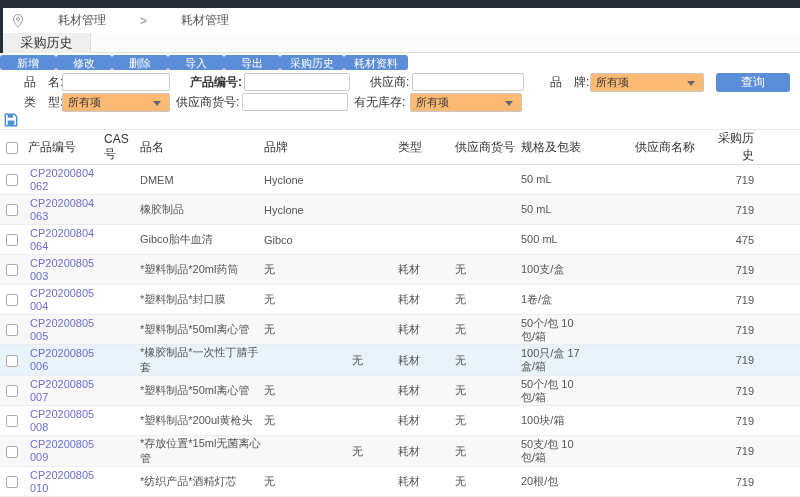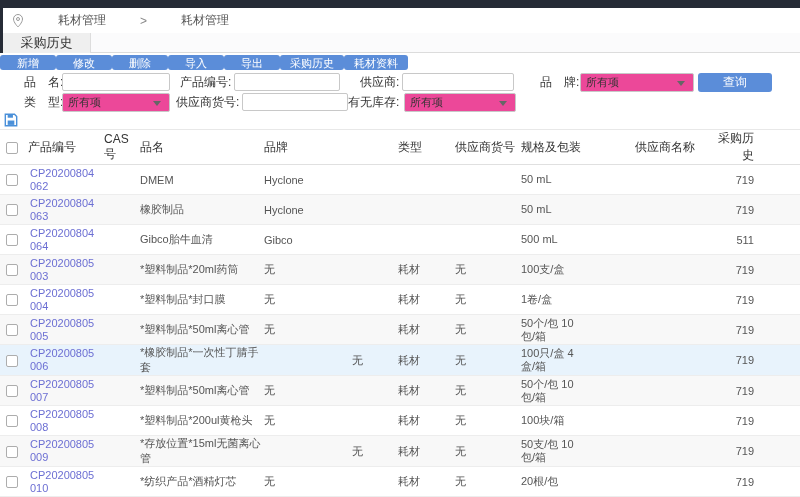--- a/index.html
+++ b/index.html
@@ -26,21 +26,21 @@
   .btn { height:15px; min-width:56px; padding:0 10px; border:none; border-radius:3px;
     background:#5b8dd9; color:#fff; font-size:11px; line-height:14px; cursor:pointer;
     font-family:"Liberation Sans","DejaVu Sans",sans-serif; }
   .btn:first-child { }
 
   .filters { position:absolute; top:72px; left:0; width:800px; }
   .f-row { display:flex; align-items:center; height:20px; }
   .lb { font-size:12px; color:#333; white-space:pre; display:inline-block; }
   .inp { height:18px; border:1px solid #c8c8c8; border-radius:2px; font-size:11px; padding:0 4px;
     font-family:"Liberation Sans","DejaVu Sans",sans-serif; }
-  .sel { height:19px; border:1px solid #c8c8c8; border-radius:2px; background:#ec4899; font-size:11px;
+  .sel { height:19px; border:1px solid #c8c8c8; border-radius:2px; background:#fdba74; font-size:11px;
     color:#333; display:flex; align-items:center; padding-left:5px; position:relative; cursor:pointer; }
   .caret { position:absolute; right:8px; top:7px; width:0; height:0;
     border-left:4px solid transparent; border-right:4px solid transparent; border-top:5px solid #666; }
   .search-btn { height:19px; border:none; border-radius:3px; background:#5b8dd9; color:#fff;
     font-size:12px; cursor:pointer; font-family:"Liberation Sans","DejaVu Sans",sans-serif; }
 
   .save-row { position:absolute; top:112px; left:0; width:800px; height:17px; }
   .save-ic { position:absolute; left:4px; top:1px; width:14px; height:14px; cursor:pointer; }
 
   .tbl-wrap { position:absolute; top:129px; left:0; width:800px; }
@@ -89,40 +89,40 @@
       <button class="btn">导入</button>
       <button class="btn">导出</button>
       <button class="btn">采购历史</button>
       <button class="btn">耗材资料</button>
     </div>
 
   <div class="filters">
     <div class="f-row">
       <label class="lb" style="width:38px;margin-left:24px;">品　名:</label>
       <input class="inp" style="width: 108px;" value="">
-      <label class="lb" style="width:54px;margin-left:10px;">产品编号:</label>
+      <label class="lb" style="width:54px;margin-left:20px;font-weight:bold;">产品编号:</label>
       <input class="inp" style="width: 106px;" value="">
       <label class="lb" style="width:42px;margin-left:20px;">供应商:</label>
       <input class="inp" style="width: 112px;" value="">
       <label class="lb" style="width:38px;margin-left:26px;">品　牌:</label>
       <div class="sel" style="width:114px;margin-left:2px;">
         <span>所有项</span>
         <span class="caret"></span>
       </div>
-      <button class="search-btn" style="width:74px;margin-left:4px;">查询</button>
+      <button class="search-btn" style="width:74px;margin-left:12px;">查询</button>
     </div>
     <div class="f-row">
       <label class="lb" style="width:38px;margin-left:24px;">类　型:</label>
       <div class="sel" style="width:108px;">
         <span>所有项</span>
         <span class="caret"></span>
       </div>
       <label class="lb" style="width:66px;margin-left:6px;">供应商货号:</label>
       <input class="inp" style="width: 106px;" value="">
-      <label class="lb" style="width:54px;">有无库存:</label>
+      <label class="lb" style="width:54px;margin-left:6px;">有无库存:</label>
       <div class="sel" style="width:112px;margin-left:2px;">
         <span>所有项</span>
         <span class="caret"></span>
       </div>
     </div>
   </div>
 
   <div class="save-row">
     <svg class="save-ic" viewBox="0 0 16 16">
       <path d="M1.5 1.5 h10.5 l2.5 2.5 v10.5 h-13 z" fill="none" stroke="#4a90d9" stroke-width="1.6"></path>
@@ -194,21 +194,21 @@
             <td class="cb-cell"><span class="cb"></span></td>
             <td class="c-code">CP20200804
 064</td>
             <td class="c-cas"></td>
             <td class="c-name">Gibco胎牛血清</td>
             <td class="c-brand">Gibco</td>
             <td class="c-type"></td>
             <td class="c-supplier-code"></td>
             <td class="c-spec">500 mL</td>
             <td class="c-supplier-name"></td>
-            <td class="c-location">511</td>
+            <td class="c-location">475</td>
             <td></td>
           </tr>
           <tr>
             <td class="cb-cell"><span class="cb"></span></td>
             <td class="c-code">CP20200805
 003</td>
             <td class="c-cas"></td>
             <td class="c-name">*塑料制品*20ml药筒</td>
             <td class="c-brand">无</td>
             <td class="c-type">耗材</td>
@@ -249,21 +249,21 @@
           </tr>
           <tr class="hl">
             <td class="cb-cell"><span class="cb"></span></td>
             <td class="c-code">CP20200805
 006</td>
             <td class="c-cas"></td>
             <td class="c-name">*橡胶制品*一次性丁腈手套</td>
             <td class="c-brand pushed">无</td>
             <td class="c-type">耗材</td>
             <td class="c-supplier-code">无</td>
-            <td class="c-spec">100只/盒 4
+            <td class="c-spec">100只/盒 17
 盒/箱</td>
             <td class="c-supplier-name"></td>
             <td class="c-location">719</td>
             <td></td>
           </tr>
           <tr>
             <td class="cb-cell"><span class="cb"></span></td>
             <td class="c-code">CP20200805
 007</td>
             <td class="c-cas"></td>

